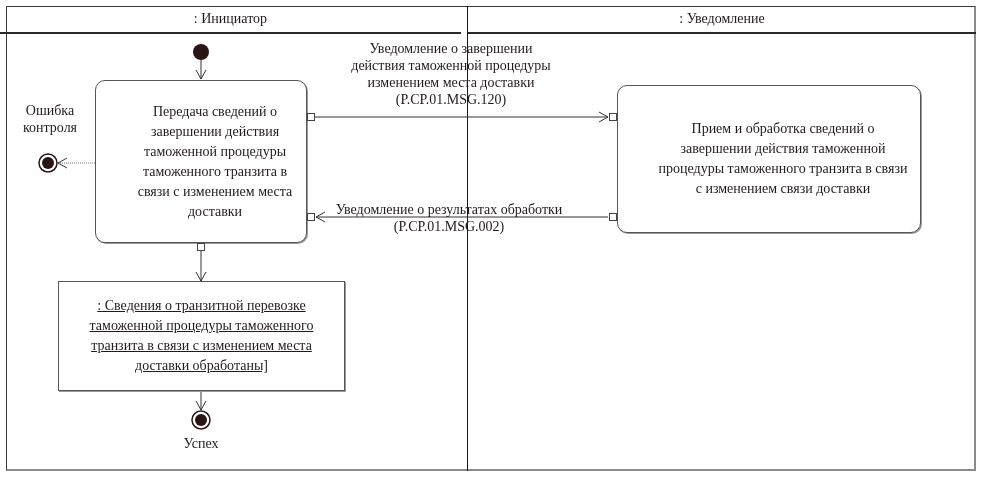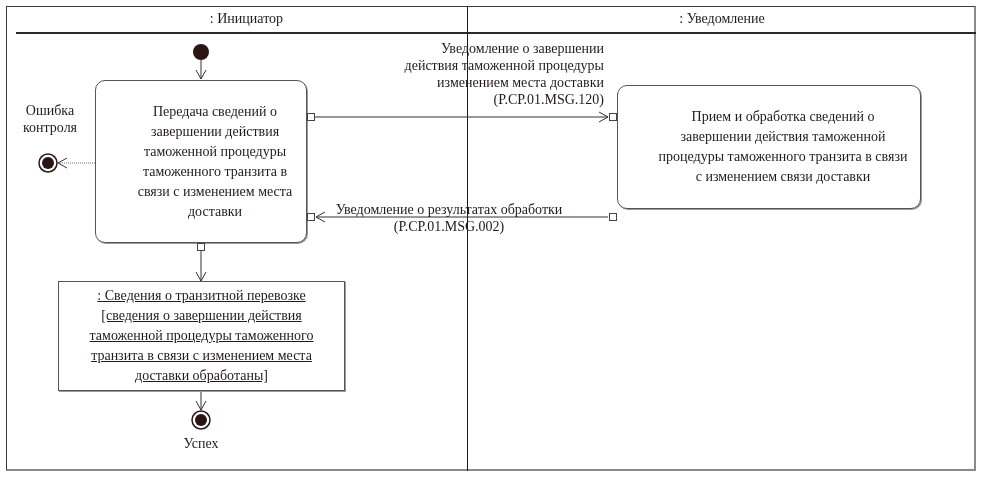--- a/index.html
+++ b/index.html
@@ -19,21 +19,21 @@
             box-shadow: 1px 1px 0 #9a9a9a; text-decoration: underline; }
   .pin { width: 8px; height: 8px; border: 1px solid #444; background: #fff; box-sizing: border-box; }
   .label { font-size: 14px; line-height: 17px; text-align: center; white-space: nowrap; }
   svg.lines { position: absolute; left: 0; top: 0; }
 </style>
 </head>
 <body>
 
 <div class="abs frame"></div>
 
-<div class="abs lane-header" style="left:16px; width:461px;">
+<div class="abs lane-header" style="left:0; width:461px;">
   <span>: Инициатор</span>
 </div>
 <div class="abs lane-header" style="left:468px; width:508px;">
   <span>: Уведомление</span>
 </div>
 <div class="abs lane-divider"></div>
 
 <svg class="lines" width="985" height="479">
   <defs>
     <marker id="arr" markerWidth="12" markerHeight="12" refX="10" refY="6" orient="auto" markerUnits="userSpaceOnUse">
@@ -60,51 +60,50 @@
     <div>таможенной процедуры</div>
     <div>таможенного транзита в</div>
     <div>связи с изменением места</div>
     <div>доставки</div>
   </div>
 </div>
 <div class="abs pin" style="left:307px; top:113px;"></div>
 <div class="abs pin" style="left:307px; top:213px;"></div>
 <div class="abs pin" style="left:197px; top:243px;"></div>
 
-<div class="abs action" style="left:617px; top:85px; width:304px; height:124px;">
+<div class="abs action" style="left:617px; top:85px; width:304px; height:148px;">
   <div>
     <div>Прием и обработка сведений о</div>
     <div>завершении действия таможенной</div>
     <div>процедуры таможенного транзита в связи</div>
     <div>с изменением связи доставки</div>
   </div>
 </div>
 <div class="abs pin" style="left:609px; top:113px;"></div>
 <div class="abs pin" style="left:609px; top:213px;"></div>
 
-<div class="abs label" style="left:322px; top:40px; width:282px;text-align:right;">
+<div class="abs label" style="left:310px; top:40px; width:282px;">
   <div>Уведомление о завершении</div>
   <div>действия таможенной процедуры</div>
   <div>изменением места доставки</div>
   <div>(P.CP.01.MSG.120)</div>
 </div>
 
 <div class="abs label" style="left:304px; top:201px; width:290px;">
   <div>Уведомление о результатах обработки</div>
   <div>(P.CP.01.MSG.002)</div>
 </div>
 
 <div class="abs label" style="left:20px; top:102px; width:60px;">
   <div>Ошибка</div>
   <div>контроля</div>
 </div>
 
 <div class="abs object" style="left:58px; top:281px; width:287px; height:110px;">
   <div>
     <div>: Сведения о транзитной перевозке</div>
-    <div>[сведения о завершении действия</div>
     <div>таможенной процедуры таможенного</div>
     <div>транзита в связи с изменением места</div>
     <div>доставки обработаны]</div>
   </div>
 </div>
 
 <div class="abs label" style="left:161px; top:435px; width:80px;">Успех</div>
 
 </body></html>

